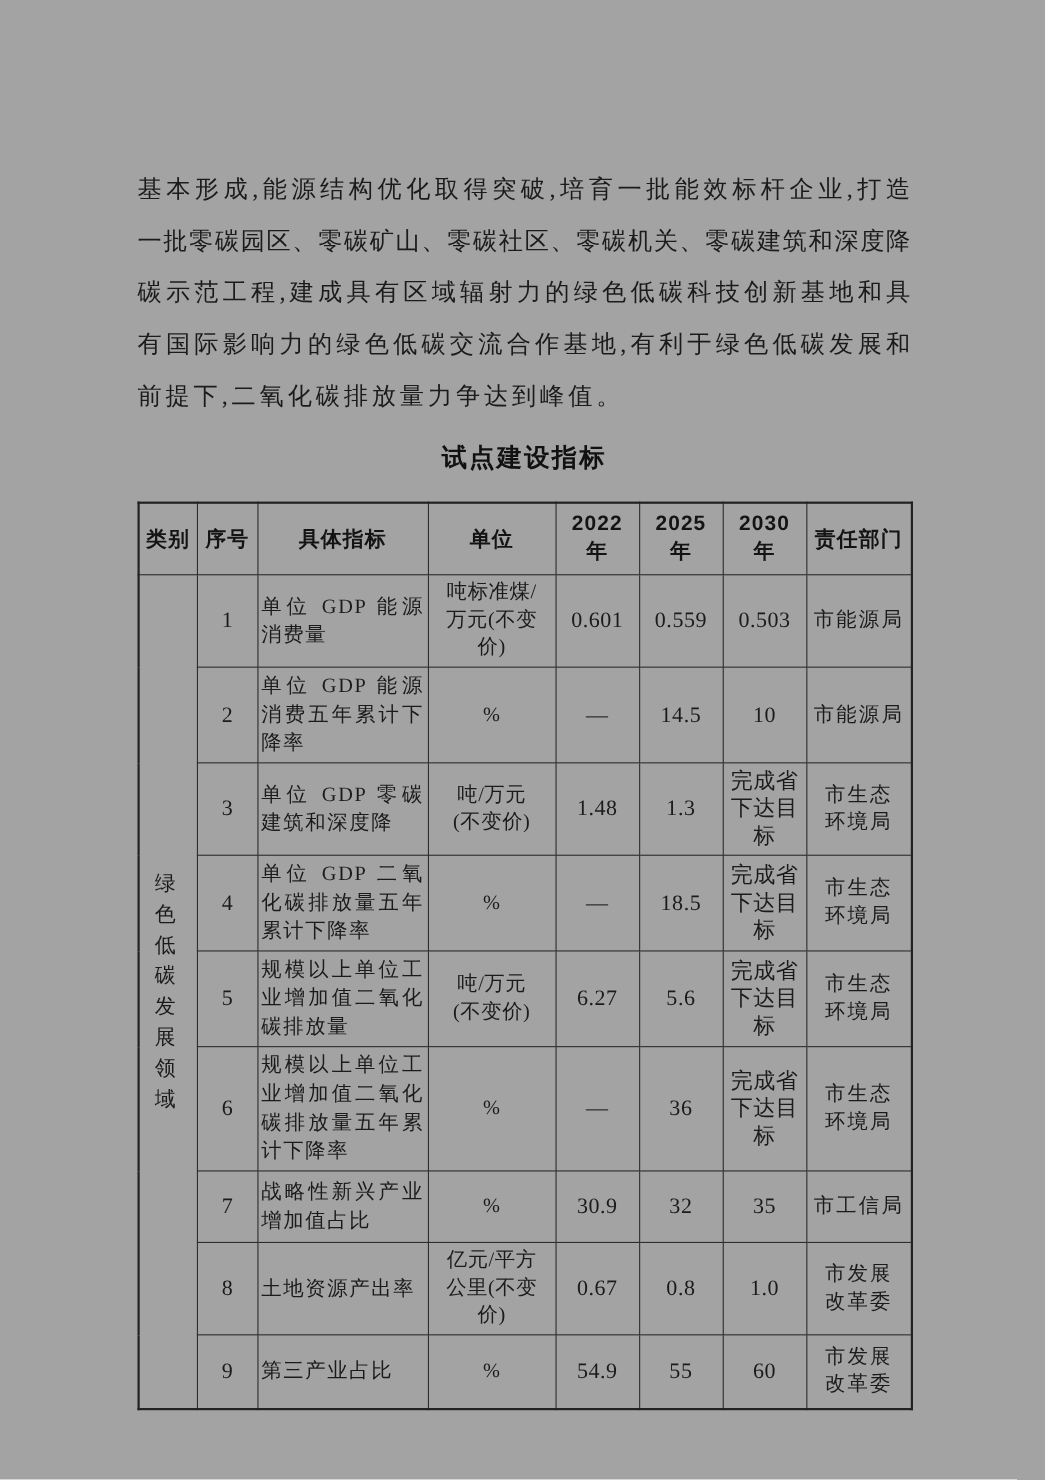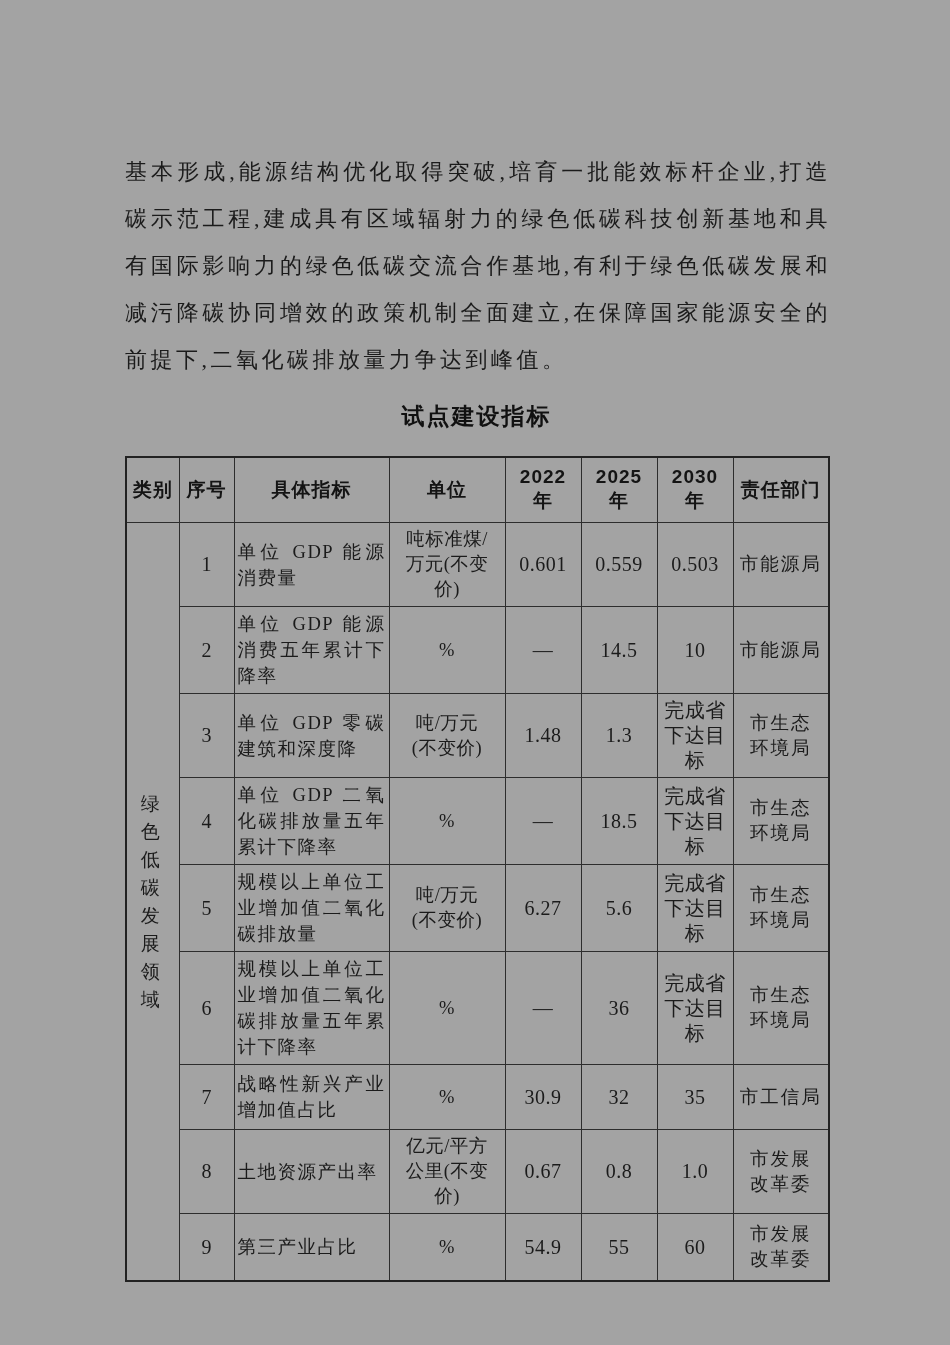--- a/index.html
+++ b/index.html
@@ -114,23 +114,23 @@
   tr.r9 td { height:58px; }
 </style>
 </head>
 <body>
 
 <div class="page">
   <div class="content">
 
     <div class="paragraph">
       <div class="pline">基本形成,能源结构优化取得突破,培育一批能效标杆企业,打造</div>
+      <div class="pline">一批零碳园区、零碳矿山、零碳社区、零碳机关、零碳建筑和深度降</div>
       <div class="pline">碳示范工程,建成具有区域辐射力的绿色低碳科技创新基地和具</div>
       <div class="pline">有国际影响力的绿色低碳交流合作基地,有利于绿色低碳发展和</div>
-      <div class="pline">减污降碳协同增效的政策机制全面建立,在保障国家能源安全的</div>
       <div class="pline last">前提下,二氧化碳排放量力争达到峰值。</div>
     </div>
 
     <div class="table-title">试点建设指标</div>
 
     <table class="indicators">
       <colgroup>
         <col style="width:53px">
           <col style="width:55px">
           <col style="width:155px">

